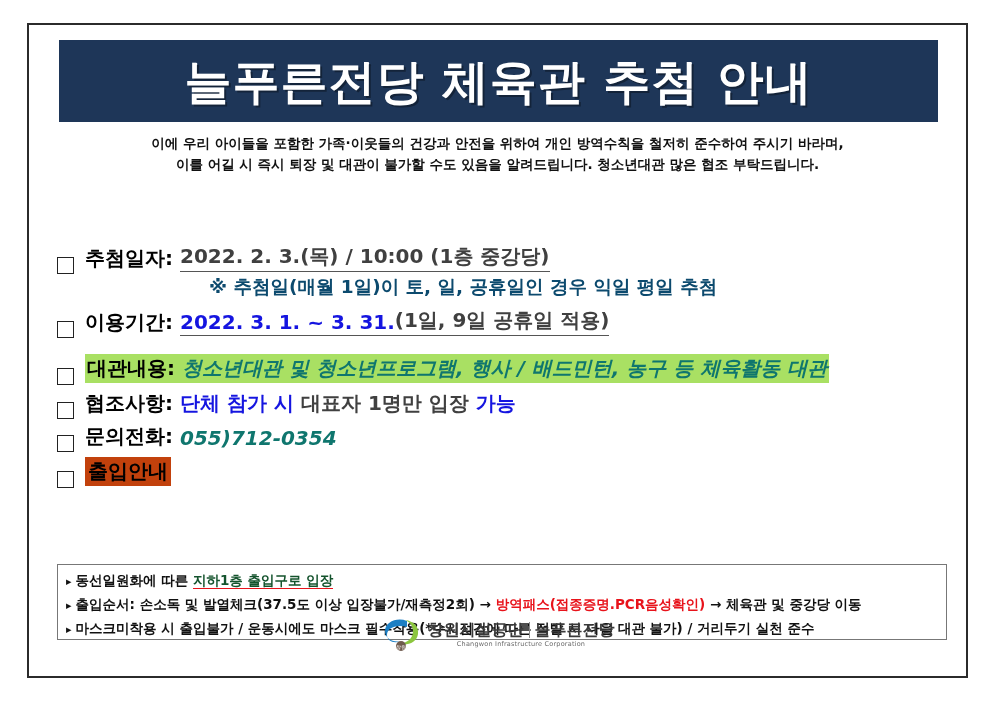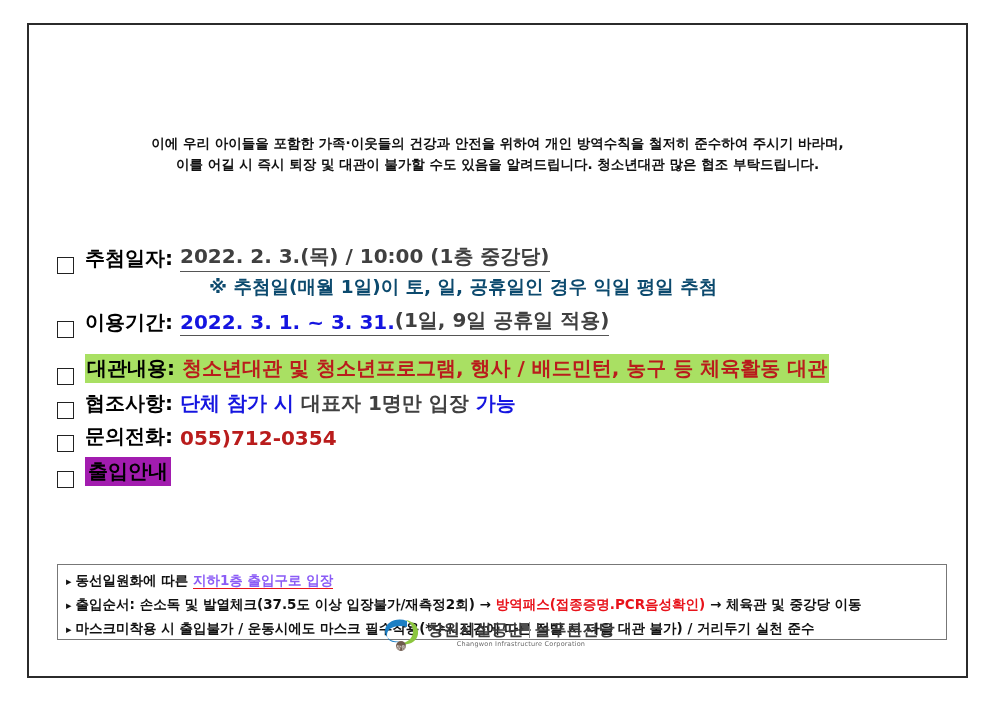--- a/index.html
+++ b/index.html
@@ -101,21 +101,21 @@
     font-weight: bold;
     color: #000000;
   }
   .val {
     font-size: 20px;
     font-weight: bold;
     margin-left: 7px;
   }
   .red   { color: #404040; }
   .blue  { color: #1515e0; }
-  .black { color: #b91c1c; }
+  .black { color: #0f766e; font-style: italic; }
   .uline {
     border-bottom: 1.6px solid #555555;
     padding-bottom: 1px;
   }
 
   .row-date { margin-bottom: 2px; }
 
   .note-row {
     margin: 0 0 8px 0;
     padding-left: 152px;
@@ -125,21 +125,21 @@
     font-weight: bold;
     color: #0c4a6e;
     white-space: nowrap;
   }
 
   .hl-green {
     background: #a9e063;
     padding: 1px 2px;
   }
   .hl-pink {
-    background: #a21caf;
+    background: #c2410c;
     padding: 1px 3px;
   }
 
   .row-period { margin-bottom: 18px; }
   .row-rental { margin-bottom: 7px; }
   .row-coop   { }
   .row-tel    { margin-bottom: 7px; }
   .row-access { margin-bottom: 4px; }
 
   
@@ -161,21 +161,21 @@
     line-height: 23px;
     white-space: nowrap;
   }
   .tri {
     color: #111111;
     font-size: 11px;
     margin-right: 4px;
   }
   .bullet .red { color: #e8131b; }
   .bullet .uline-red {
-    color: #8b5cf6;
+    color: #14532d;
     border-bottom: 1.2px solid #e8131b;
   }
 
   
   .footer {
     position: absolute;
     left: 0;
     right: 0;
     top: 592px;
     display: flex;
@@ -222,20 +222,23 @@
     white-space: nowrap;
     text-align: center;
   }
 </style>
 </head>
 <body>
 
 <div class="page-frame">
   <div class="inner">
 
+    <div class="title-banner">
+      <div class="title-text">늘푸른전당 체육관 추첨 안내</div>
+    </div>
 
     <div class="intro">
       <div>이에 우리 아이들을 포함한 가족·이웃들의 건강과 안전을 위하여 개인 방역수칙을 철저히 준수하여 주시기 바라며,</div>
       <div>이를 어길 시 즉시 퇴장 및 대관이 불가할 수도 있음을 알려드립니다. 청소년대관 많은 협조 부탁드립니다.</div>
     </div>
 
     <div class="body-list">
 
       <div class="row row-date">
         <span class="chk"></span>

